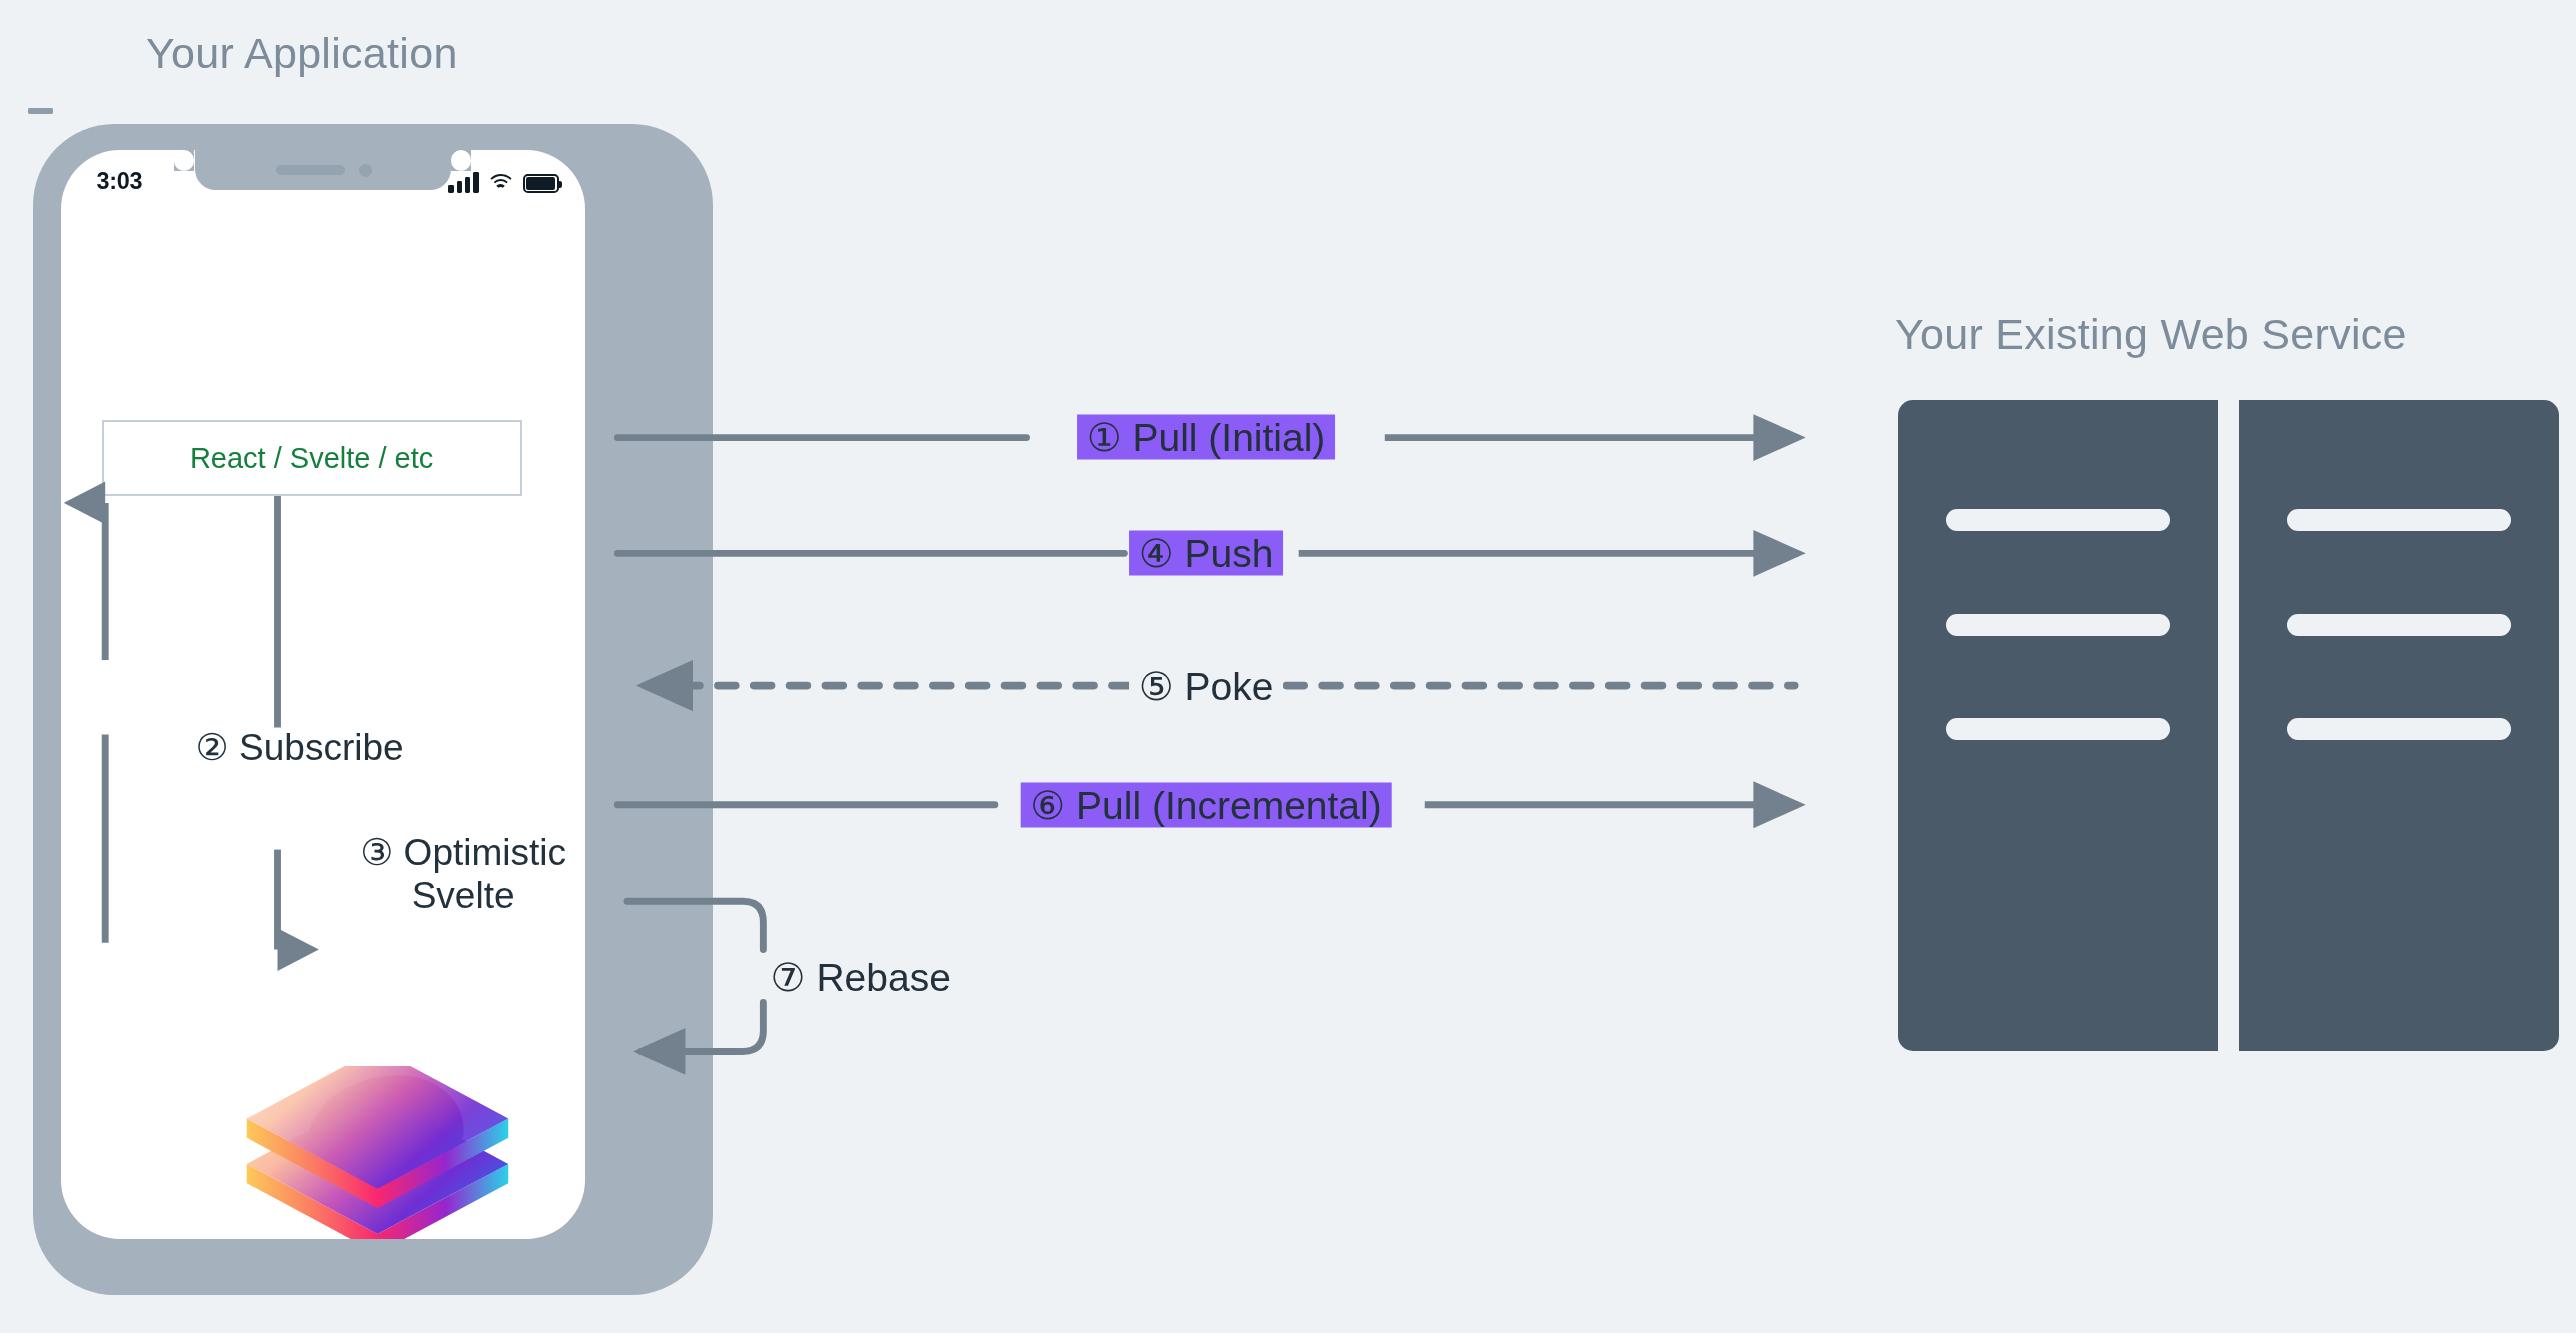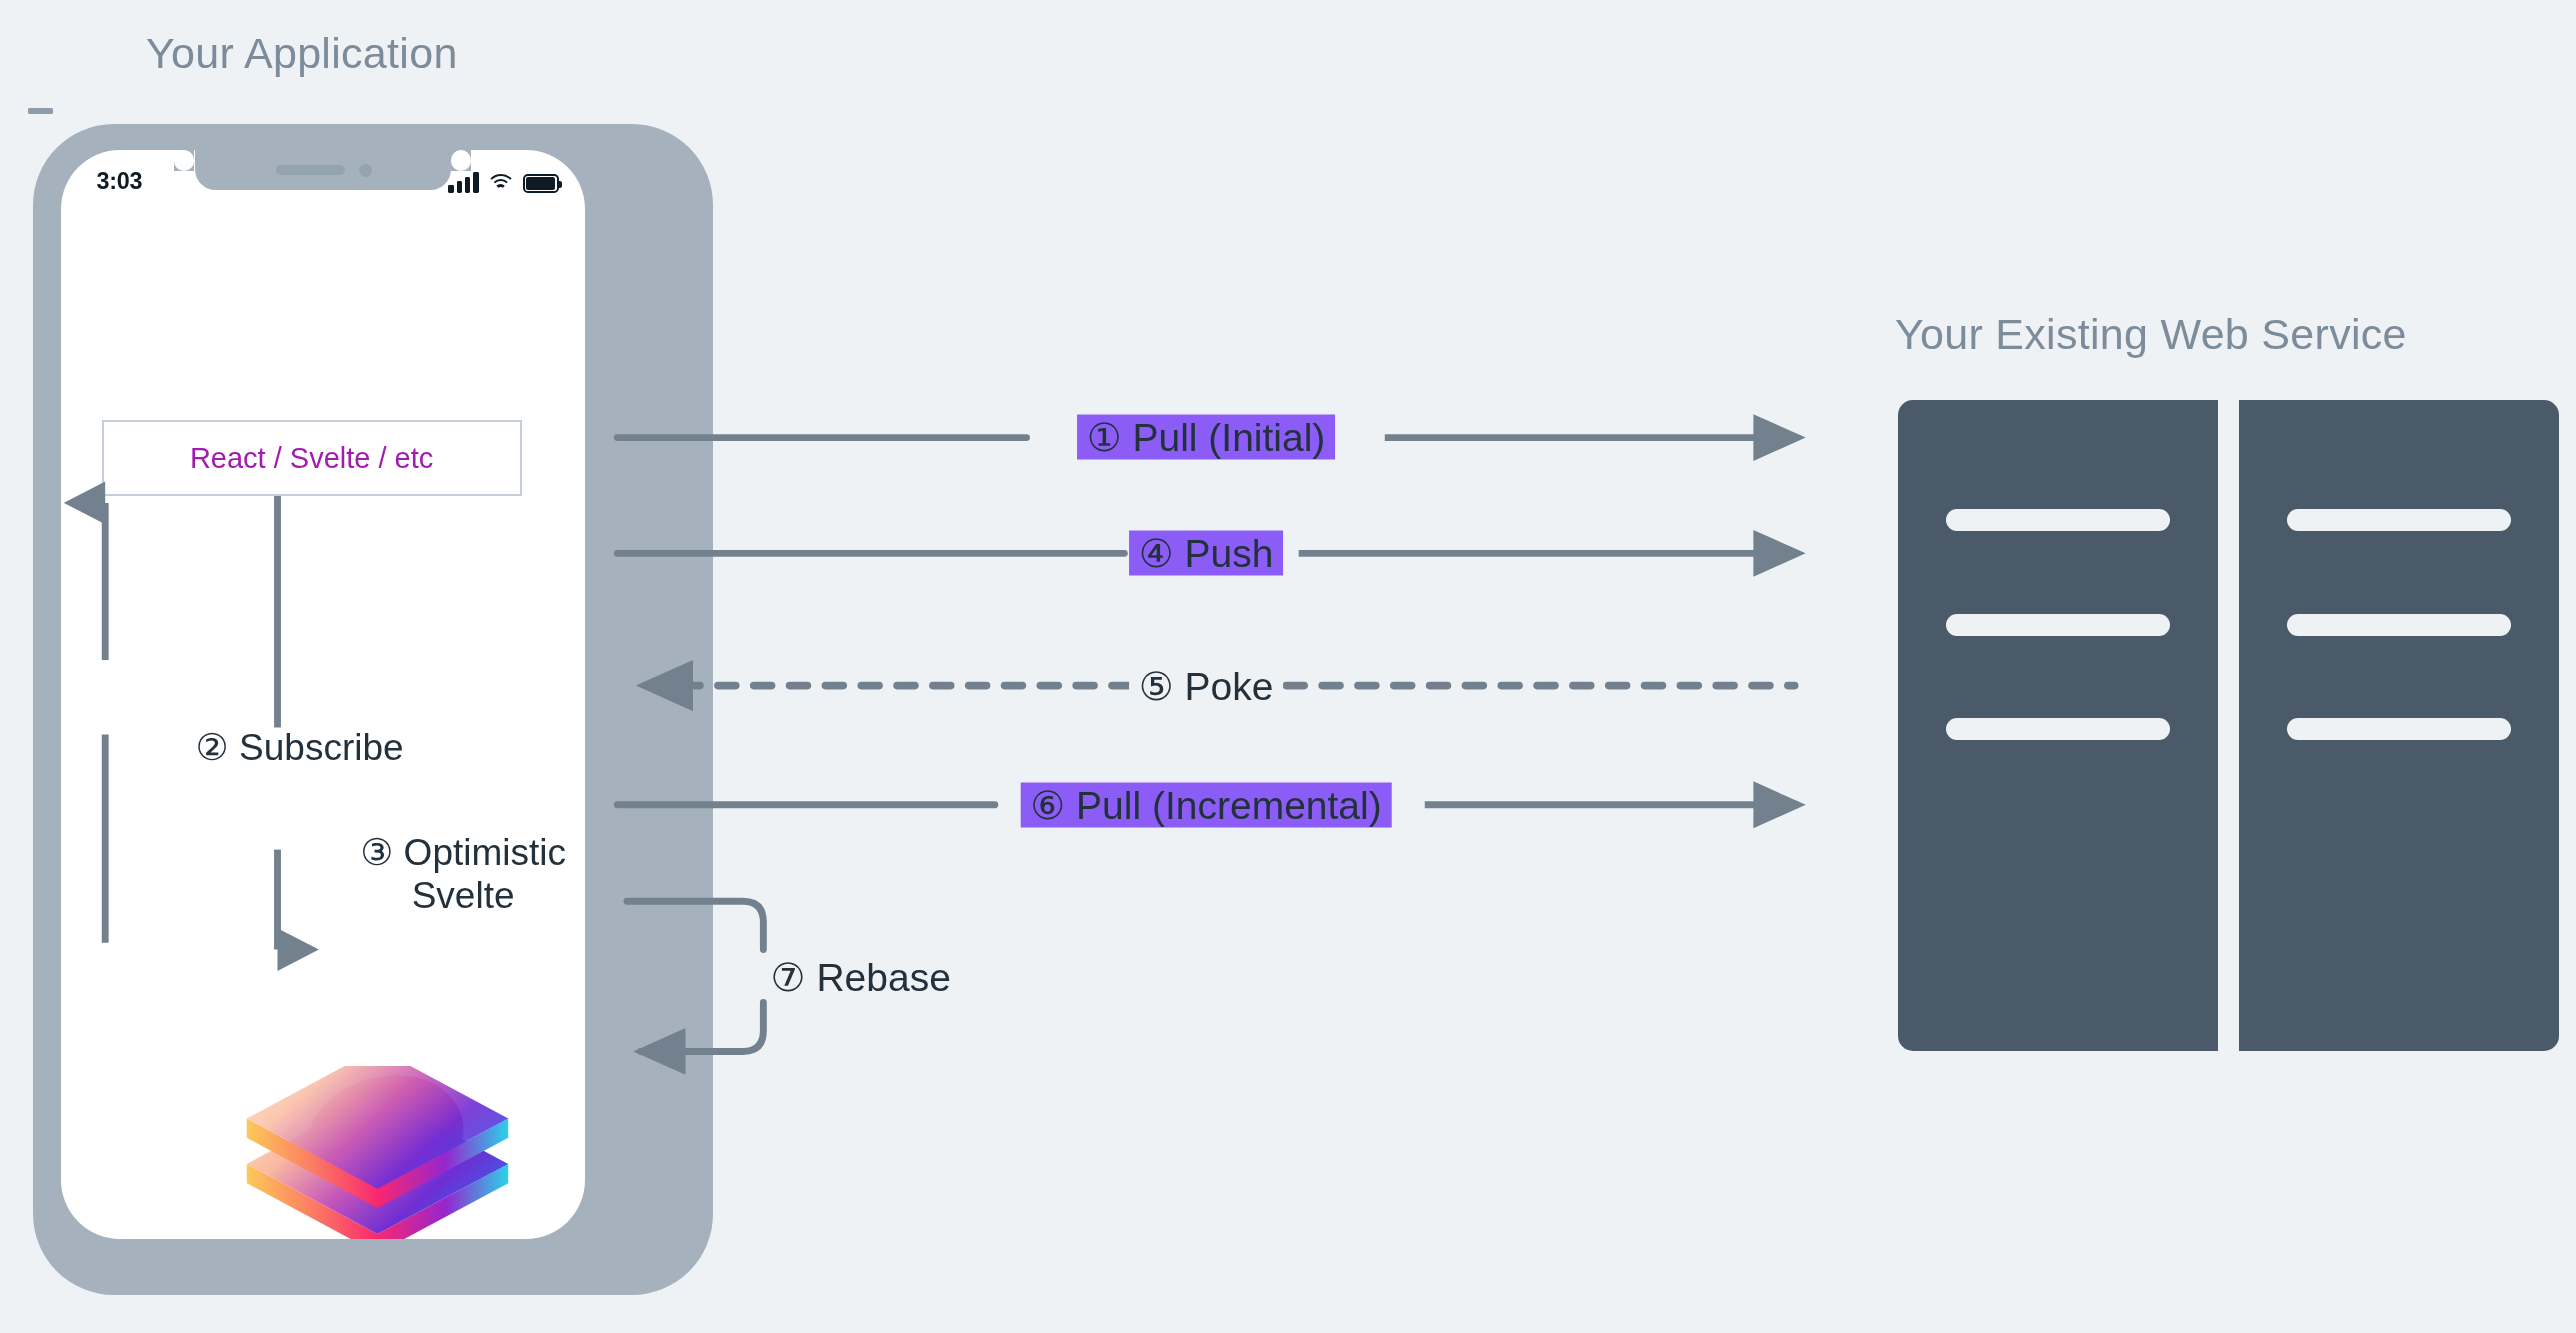--- a/index.html
+++ b/index.html
@@ -74,21 +74,21 @@
   #battery-icon{position:relative;width:36px;height:19.3px;border:2.1px solid #0e1b24;border-radius:4.8px;box-sizing:border-box;}
   #battery-icon::before{content:"";position:absolute;left:1.4px;top:1.4px;right:1.4px;bottom:1.4px;background:#0e1b24;border-radius:2.1px;}
   #battery-icon::after{content:"";position:absolute;right:-5.5px;top:5.5px;width:3.4px;height:6.9px;background:#0e1b24;border-radius:0 2.1px 2.1px 0;}
 
   
   #framework-box{
     position:absolute;left:41px;top:270px;width:420px;height:76px;
     border:2.8px solid #c4cfd9;background:#ffffff;box-sizing:border-box;
     display:flex;align-items:center;justify-content:center;
   }
-  #framework-label{font-size:29px;color:#a21caf;white-space:nowrap;}
+  #framework-label{font-size:29px;color:#15803d;white-space:nowrap;}
 
   
   .inner-label{
     position:absolute;color:#23313d;font-size:37px;white-space:nowrap;line-height:1.15;
   }
   #subscribe-label{left:91px;top:577px;margin-left:44px;}
   #mutate-label{left:258px;top:682px;text-align:center;white-space:normal;width:289px;}
 
   
   #replicache-logo{position:absolute;left:172px;top:916px;width:289px;height:200px;}

